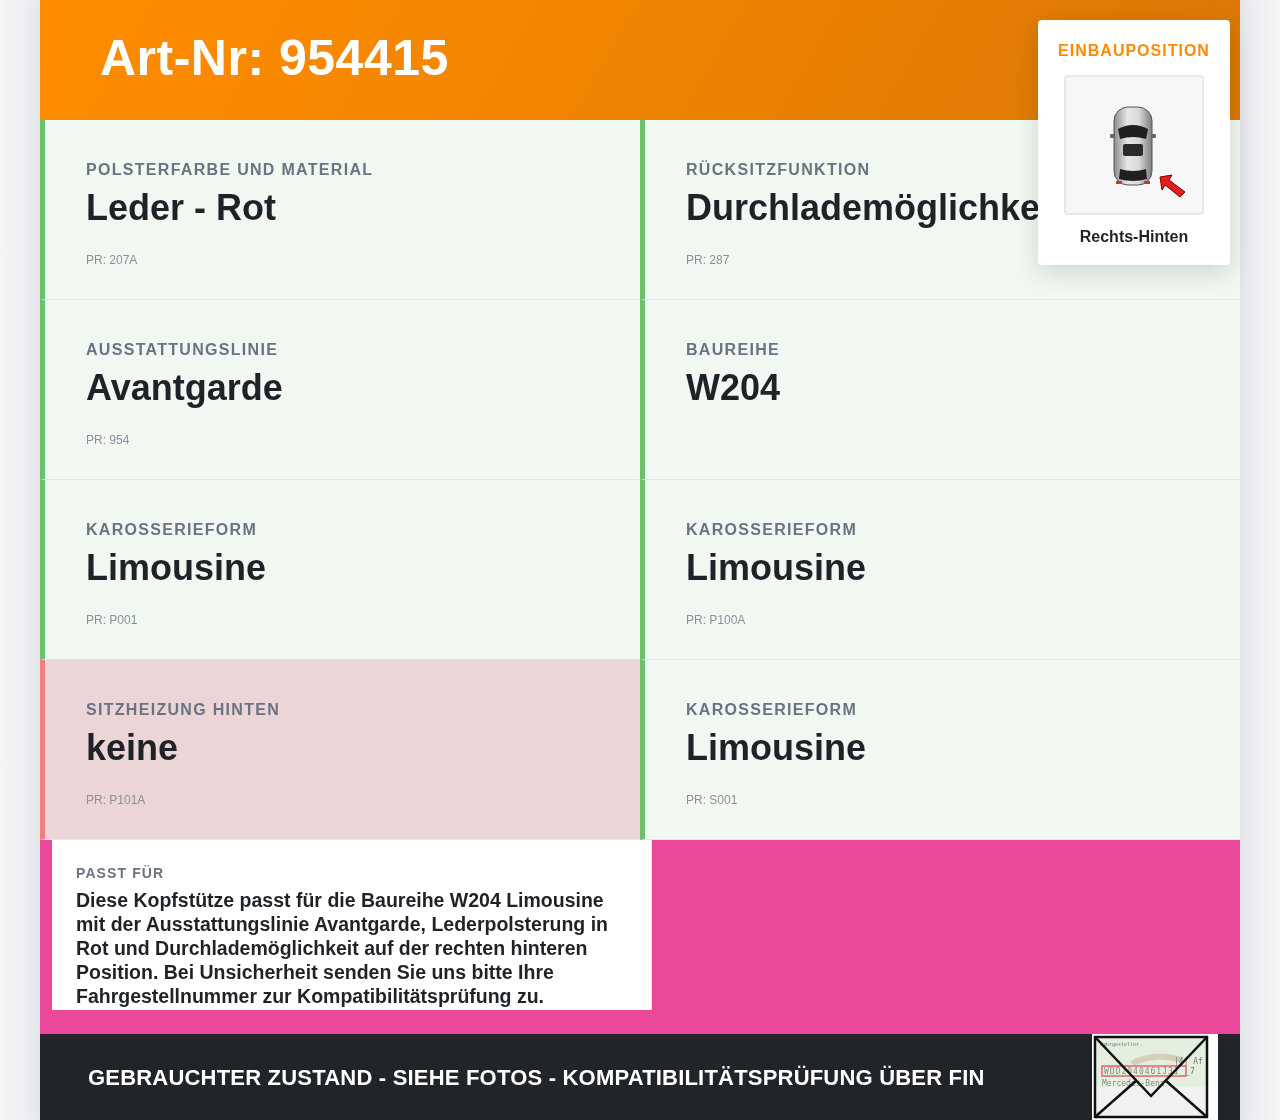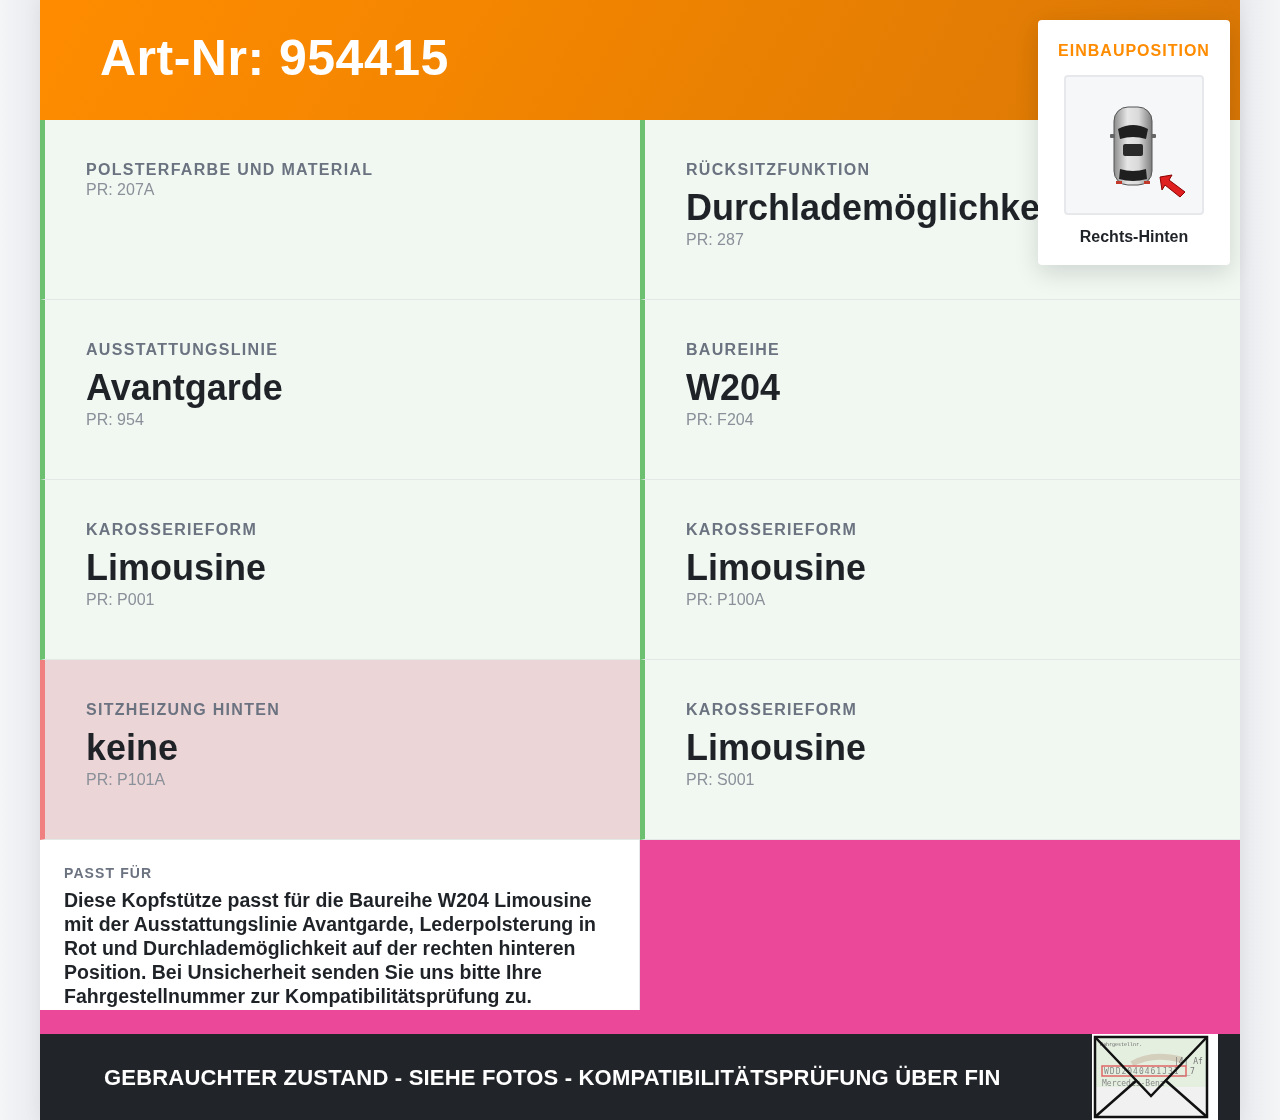--- a/index.html
+++ b/index.html
@@ -44,44 +44,44 @@
   .cell-label {
     font-size: 16px; font-weight: bold; color: #6b7280;
     letter-spacing: 1.3px; text-transform: uppercase;
     line-height: 20px;
   }
   .cell-value {
     font-size: 36px; font-weight: bold; color: #1f2328;
     margin-top: 6px; line-height: 44px; white-space: nowrap;
   }
   .cell-pr {
-    font-size: 16px; color: #8a9099; margin-top: 0; line-height: 20px;
+    font-size: 12px; color: #8a9099; margin-top: 20px; line-height: 20px;
   }
   .fits-row {
-    display: grid; grid-template-columns: 600px 600px; height: 170px;
+    display: grid; grid-template-columns: 600px 600px; height: 170px; padding-left: 12px;
   }
   .fits {
     padding: 24px 24px 0 24px;
     border-right: 1px solid #e5e7eb;
     background: #fff;
   }
   .fits-label {
     font-size: 14px; font-weight: bold; color: #6b7280; letter-spacing: 1.1px;
     line-height: 18px;
   }
   .fits-text {
     margin-top: 6px; font-size: 19.5px; font-weight: bold; color: #1f2328;
     line-height: 24px;
   }
   .footer {
     position: absolute; left: 0; top: 1034px; width: 1200px; height: 86px;
     background: #212428;
   }
   .footer-text {
-    position: absolute; left: 64px; top: 31px;
+    position: absolute; left: 48px; top: 31px;
     color: #ffffff; font-size: 22px; font-weight: bold; letter-spacing: 0.2px;
     line-height: 26px; white-space: nowrap;
   }
   .vin-thumb {
     position: absolute; left: 1052px; top: 0; width: 126px; height: 86px;
     background: #ffffff;
   }
   .pos-card {
     position: absolute; left: 998px; top: 20px; width: 192px; height: 245px;
     background: #ffffff; border-radius: 4px;
@@ -106,36 +106,36 @@
 
 <div class="page">
 
   <div class="header">
     <div class="header-title">Art-Nr: 954415</div>
   </div>
 
   <div class="grid">
     <div class="cell">
       <div class="cell-label">Polsterfarbe und Material</div>
+      <div class="cell-value">Leder - Rot</div>
       <div class="cell-pr">PR: 207A</div>
     </div>
     <div class="cell">
       <div class="cell-label">Rücksitzfunktion</div>
       <div class="cell-value">Durchlademöglichkeit</div>
       <div class="cell-pr">PR: 287</div>
     </div>
     <div class="cell">
       <div class="cell-label">Ausstattungslinie</div>
       <div class="cell-value">Avantgarde</div>
       <div class="cell-pr">PR: 954</div>
     </div>
     <div class="cell">
       <div class="cell-label">Baureihe</div>
       <div class="cell-value">W204</div>
-      <div class="cell-pr">PR: F204</div>
     </div>
     <div class="cell">
       <div class="cell-label">Karosserieform</div>
       <div class="cell-value">Limousine</div>
       <div class="cell-pr">PR: P001</div>
     </div>
     <div class="cell">
       <div class="cell-label">Karosserieform</div>
       <div class="cell-value">Limousine</div>
       <div class="cell-pr">PR: P100A</div>

